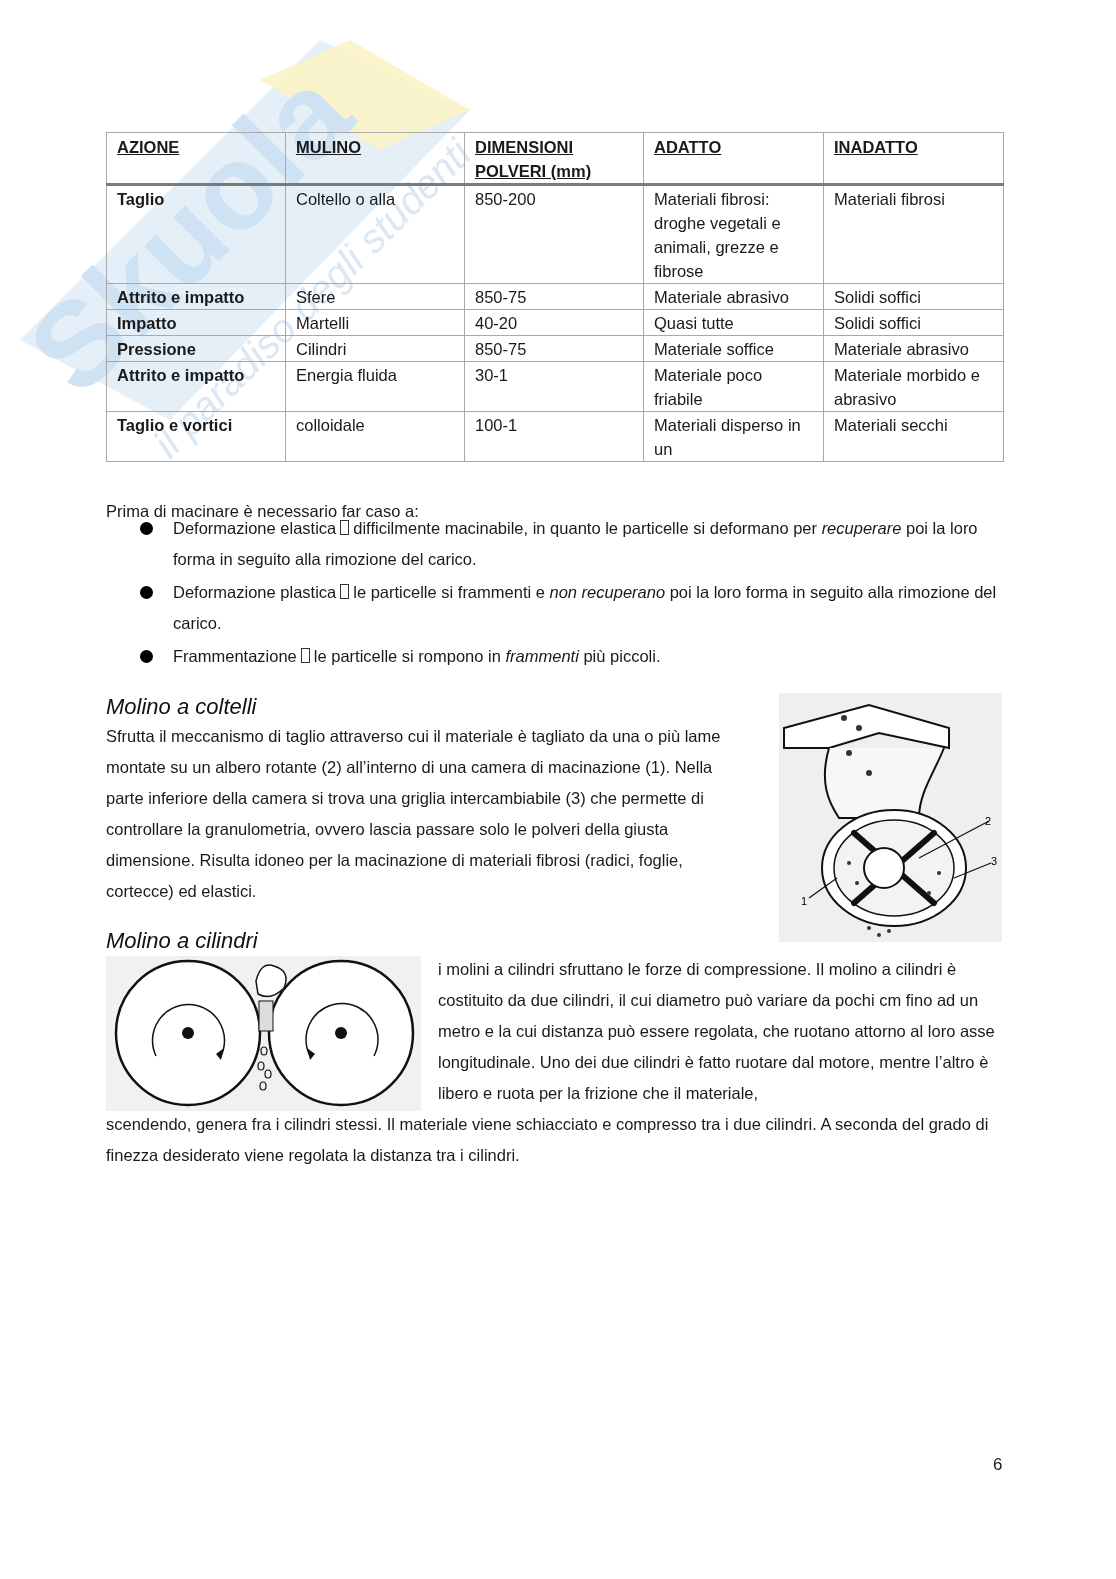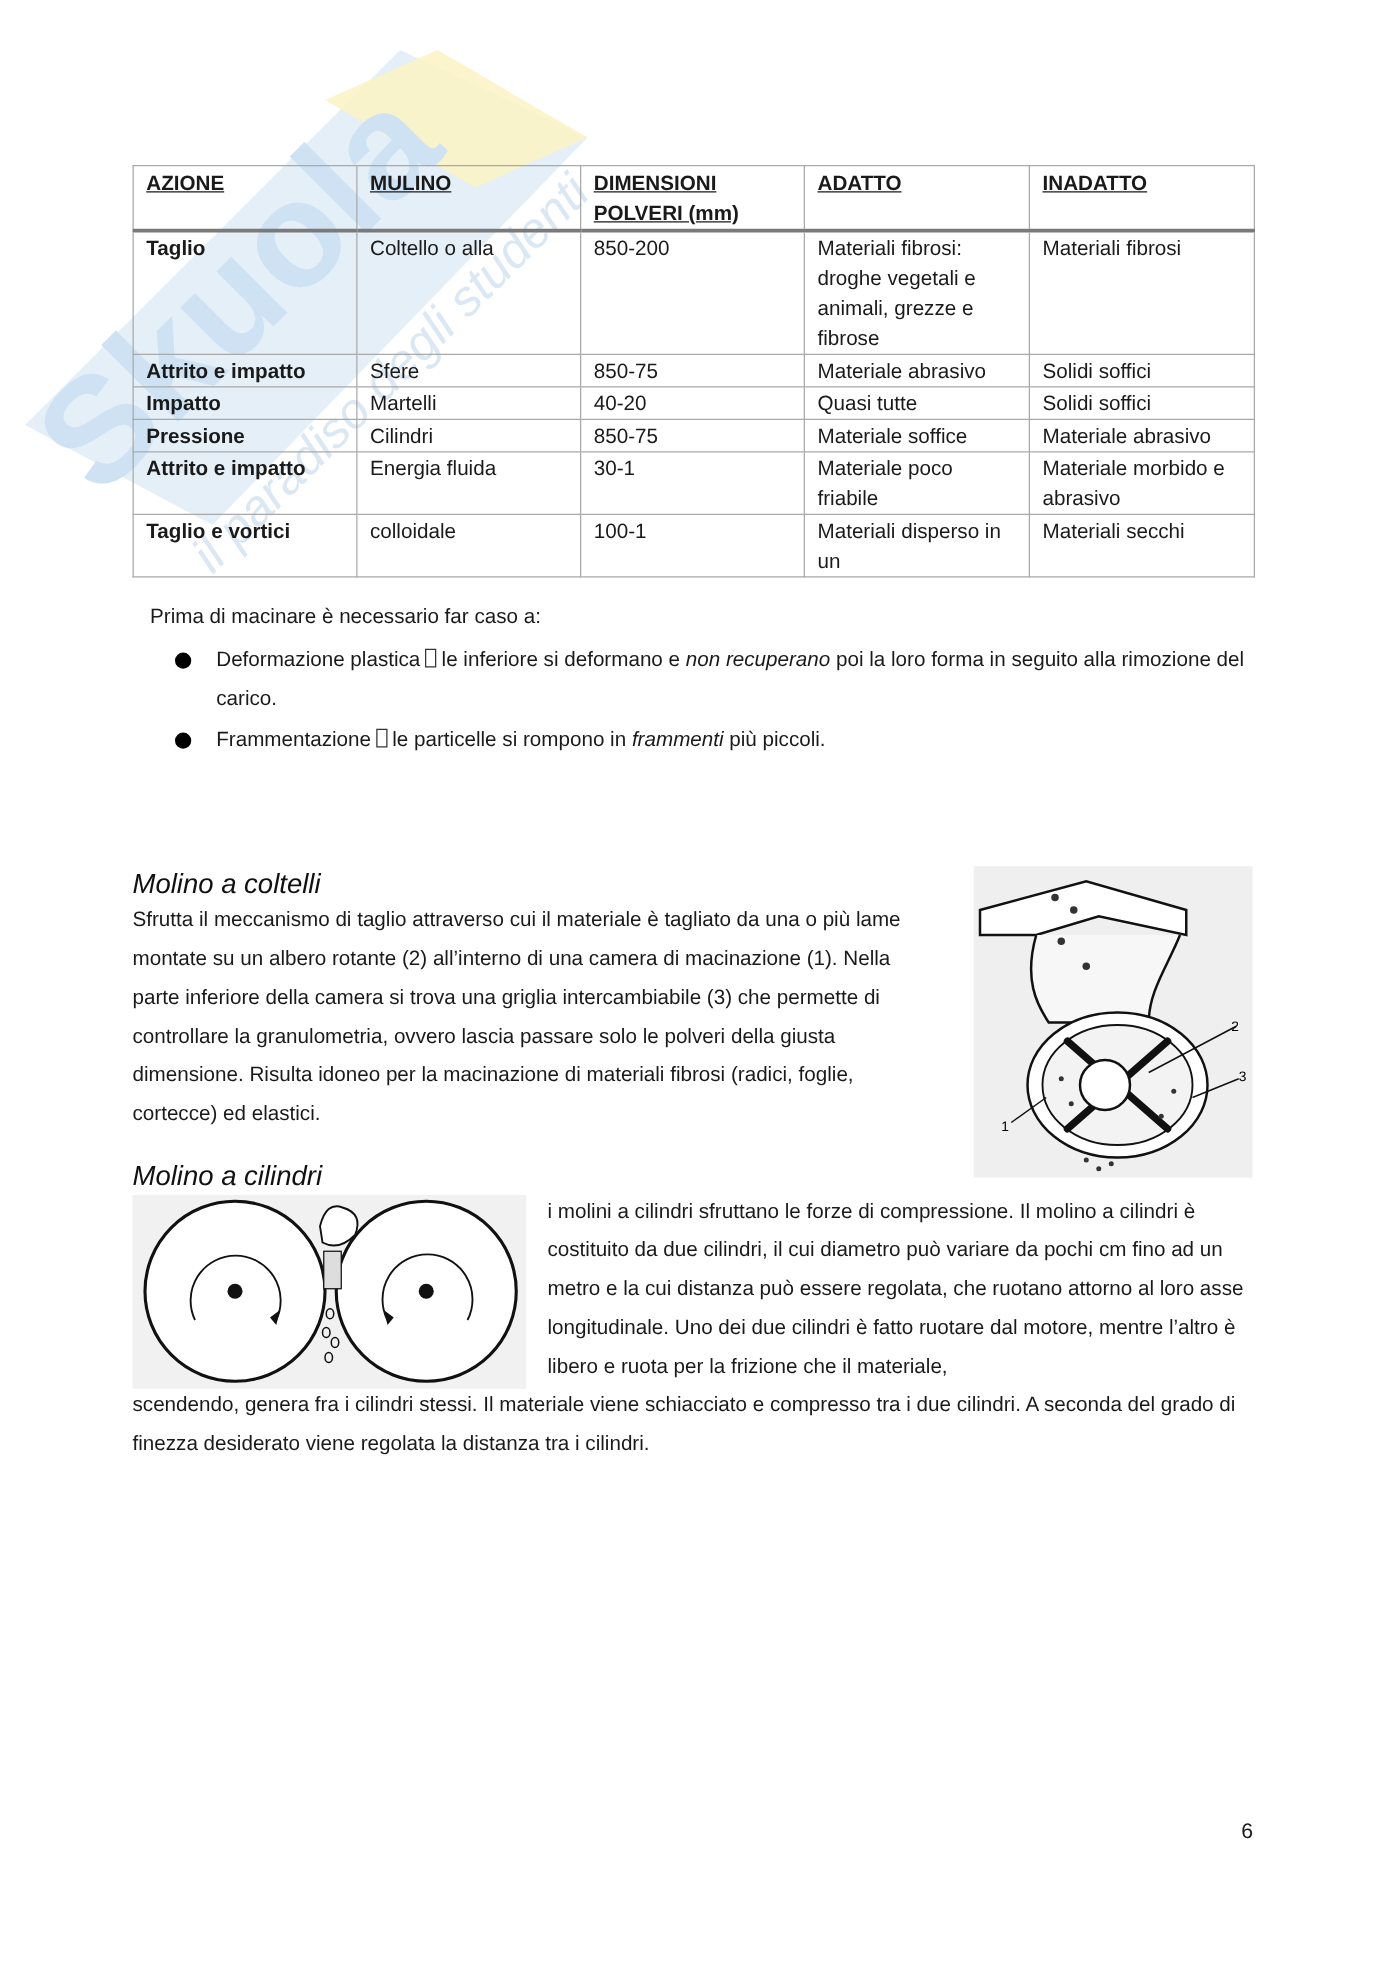--- a/index.html
+++ b/index.html
@@ -14,21 +14,21 @@
       border-collapse: collapse; font-size: 16.5px; line-height: 24px;
       table-layout: fixed;
     }
     .page-table th, .page-table td {
       border: 1px solid #a9a9a9; vertical-align: top; padding: 1px 10px 0 10px; text-align: left;
     }
     .page-table th { font-weight: bold; height: 46px; padding-top: 2px; text-decoration: underline; }
     .page-table thead tr th { border-bottom: 3px solid #7a7a7a; }
     .page-table td.bold { font-weight: bold; }
     .page-table td { background: transparent; }
-    .intro { position: absolute; left: 106px; top: 484px; font-size: 16.5px; margin-left: 14px; }
+    .intro { position: absolute; left: 106px; top: 502px; font-size: 16.5px; }
     .bullets { position: absolute; left: 106px; top: 513px; width: 900px; margin: 0; padding: 0; list-style: none; font-size: 16.5px; line-height: 31px; }
     .bullets li { position: relative; padding-left: 67px; margin-bottom: 2px; }
     .bullets li .dot { position: absolute; left: 34px; top: 9px; width: 13px; height: 13px; border-radius: 50%; background: #000; }
     .arrow-glyph { display: inline-block; width: 7px; height: 13px; border: 1px solid #333; margin: 0 4px; vertical-align: -1px; }
     .heading { position: absolute; font-style: italic; font-size: 22px; color: #111; }
     .para { position: absolute; font-size: 16.5px; line-height: 31px; margin: 0; }
     .figure { position: absolute; background: #f2f2f2; }
     .page-number { position: absolute; left: 993px; top: 1455px; font-size: 17px; }
   </style>
 </head>
@@ -102,21 +102,25 @@
       <td>Materiali secchi</td>
     </tr>
   </tbody>
 </table>
 
 <div class="intro">Prima di macinare è necessario far caso a:</div>
 
 <ul class="bullets">
   <li>
     <span class="dot"></span>
-    <span>Deformazione plastica</span><span class="arrow-glyph"></span><span>le inferiore si deformano e </span><i>non recuperano</i><span> poi la loro forma in seguito alla rimozione del carico.</span>
+    <span>Deformazione elastica</span><span class="arrow-glyph"></span><span>difficilmente macinabile, in quanto le particelle si deformano per </span><i>recuperare</i><span> poi la loro forma in seguito alla rimozione del carico.</span>
+  </li>
+  <li>
+    <span class="dot"></span>
+    <span>Deformazione plastica</span><span class="arrow-glyph"></span><span>le particelle si frammenti e </span><i>non recuperano</i><span> poi la loro forma in seguito alla rimozione del carico.</span>
   </li>
   <li>
     <span class="dot"></span>
     <span>Frammentazione</span><span class="arrow-glyph"></span><span>le particelle si rompono in </span><i>frammenti</i><span> più piccoli.</span>
   </li>
 </ul>
 
 <div class="heading" style="left:106px; top:694px;">Molino a coltelli</div>
 <p class="para" style="left:106px; top:721px; width:645px;"> Sfrutta il meccanismo di taglio attraverso cui il materiale è tagliato da una o più lame montate su un albero rotante (2) all’interno di una camera di macinazione (1). Nella parte inferiore della camera si trova una griglia intercambiabile (3) che permette di controllare la granulometria, ovvero lascia passare solo le polveri della giusta dimensione.  Risulta idoneo per la macinazione di materiali fibrosi (radici, foglie, cortecce) ed elastici.</p>
 

